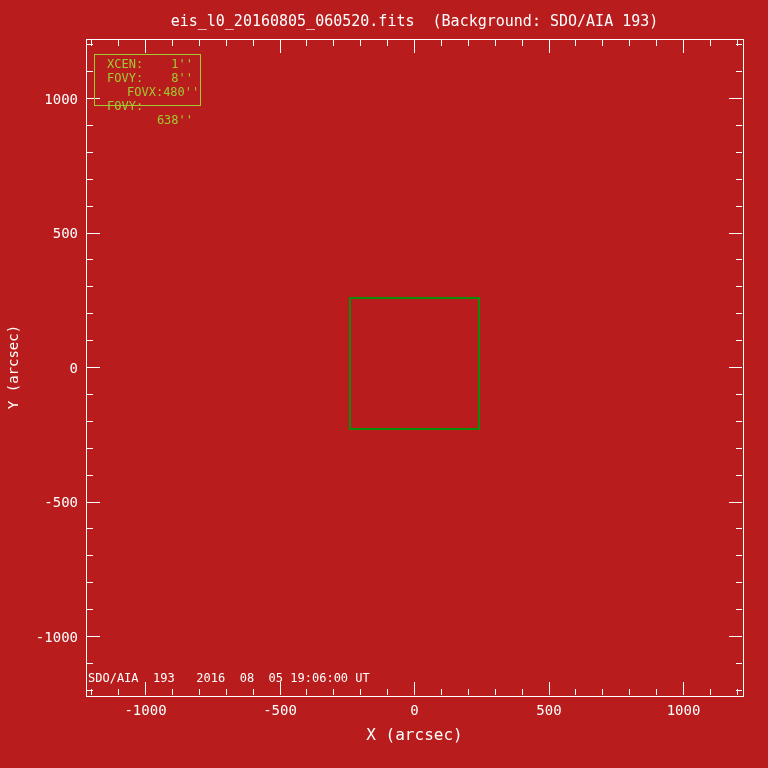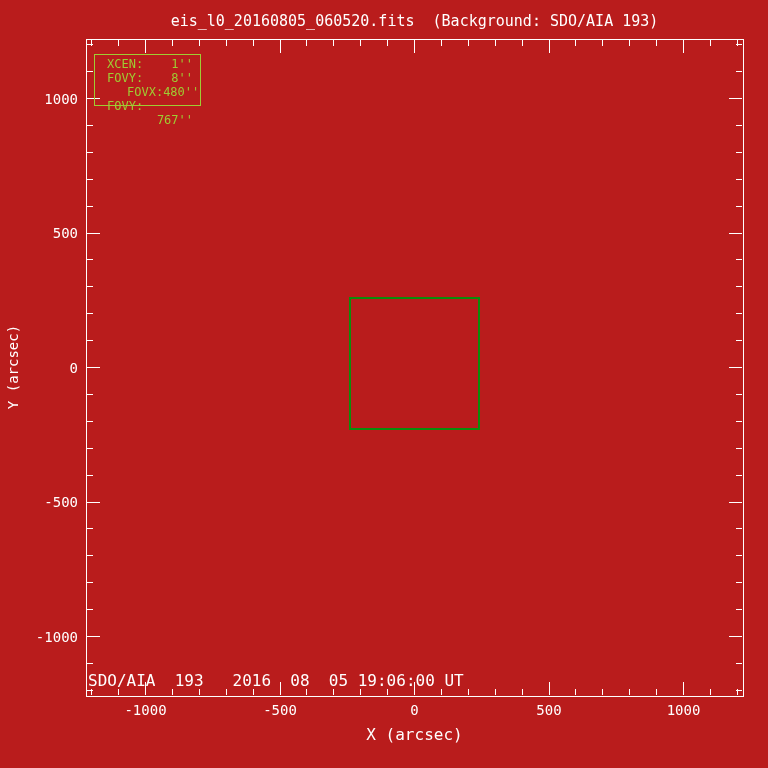--- a/index.html
+++ b/index.html
@@ -26,21 +26,21 @@
     font-size:14px;color:#fff;white-space:nowrap;
   }
   .legendbox{
     left:94px;top:54px;width:107px;height:52px;box-sizing:border-box;
     border:1px solid #9fcc33;display:flex;flex-direction:column;
     justify-content:space-evenly;padding:2px 7px 2px 12px;
   }
   .legrow{display:flex;justify-content:space-between;font-size:12px;line-height:14px;color:#9fcc33;white-space:pre;}
   .legval{display:inline-block;min-width:5ch;text-align:right;}
   .bottomlabel{
-    left:88px;top:671px;font-size:16px;color:#fff;white-space:pre;
+    left:88px;top:671px;font-size:12px;color:#fff;white-space:pre;
   }
   svg{position:absolute;left:0;top:0;}
 </style>
 </head>
 <body>
 
 <div class="figure" id="figure">
   <div id="svg-holder">
       <svg width="768" height="768" shape-rendering="crispEdges">
         <rect x="86" y="39" width="657" height="657" fill="none" stroke="#ffffff" stroke-width="1"></rect>
@@ -147,21 +147,21 @@
         <rect x="350.2" y="298.1" width="129.1" height="131.3" fill="none" stroke="#0b8d0b" stroke-width="2"></rect>
       </svg>
     </div>
   <div class="abs title">eis_l0_20160805_060520.fits  (Background: SDO/AIA 193)</div>
   <div class="abs xlabel">X (arcsec)</div>
   <div class="abs ylabel">Y (arcsec)</div>
   <div class="abs legendbox" id="legendbox" style="border-color: rgb(159, 204, 51);">
       <div class="legrow" style="color: rgb(159, 204, 51);"><span>XCEN:</span><span class="legval">1''</span></div>
       <div class="legrow" style="color: rgb(159, 204, 51);"><span>FOVY:</span><span class="legval">8''</span></div>
       <div class="legrow" style="color: rgb(159, 204, 51); margin-left: 20px;"><span>FOVX:</span><span class="legval">480''</span></div>
-      <div class="legrow" style="color: rgb(159, 204, 51); flex-direction: column;"><span>FOVY:</span><span class="legval">767''</span></div>
+      <div class="legrow" style="color: rgb(159, 204, 51); flex-direction: column;"><span>FOVY:</span><span class="legval">638''</span></div>
     </div>
   <div class="abs bottomlabel">SDO/AIA  193   2016  08  05 19:06:00 UT</div>
 <div class="abs xticklabel" style="left: 145.5px;">-1000</div>
     <div class="abs xticklabel" style="left: 280px;">-500</div>
     <div class="abs xticklabel" style="left: 414.5px;">0</div>
     <div class="abs xticklabel" style="left: 549px;">500</div>
     <div class="abs xticklabel" style="left: 683.5px;">1000</div>
     <div class="abs yticklabel" style="top: 90.5px;">1000</div>
     <div class="abs yticklabel" style="top: 225px;">500</div>
     <div class="abs yticklabel" style="top: 359.5px;">0</div>

